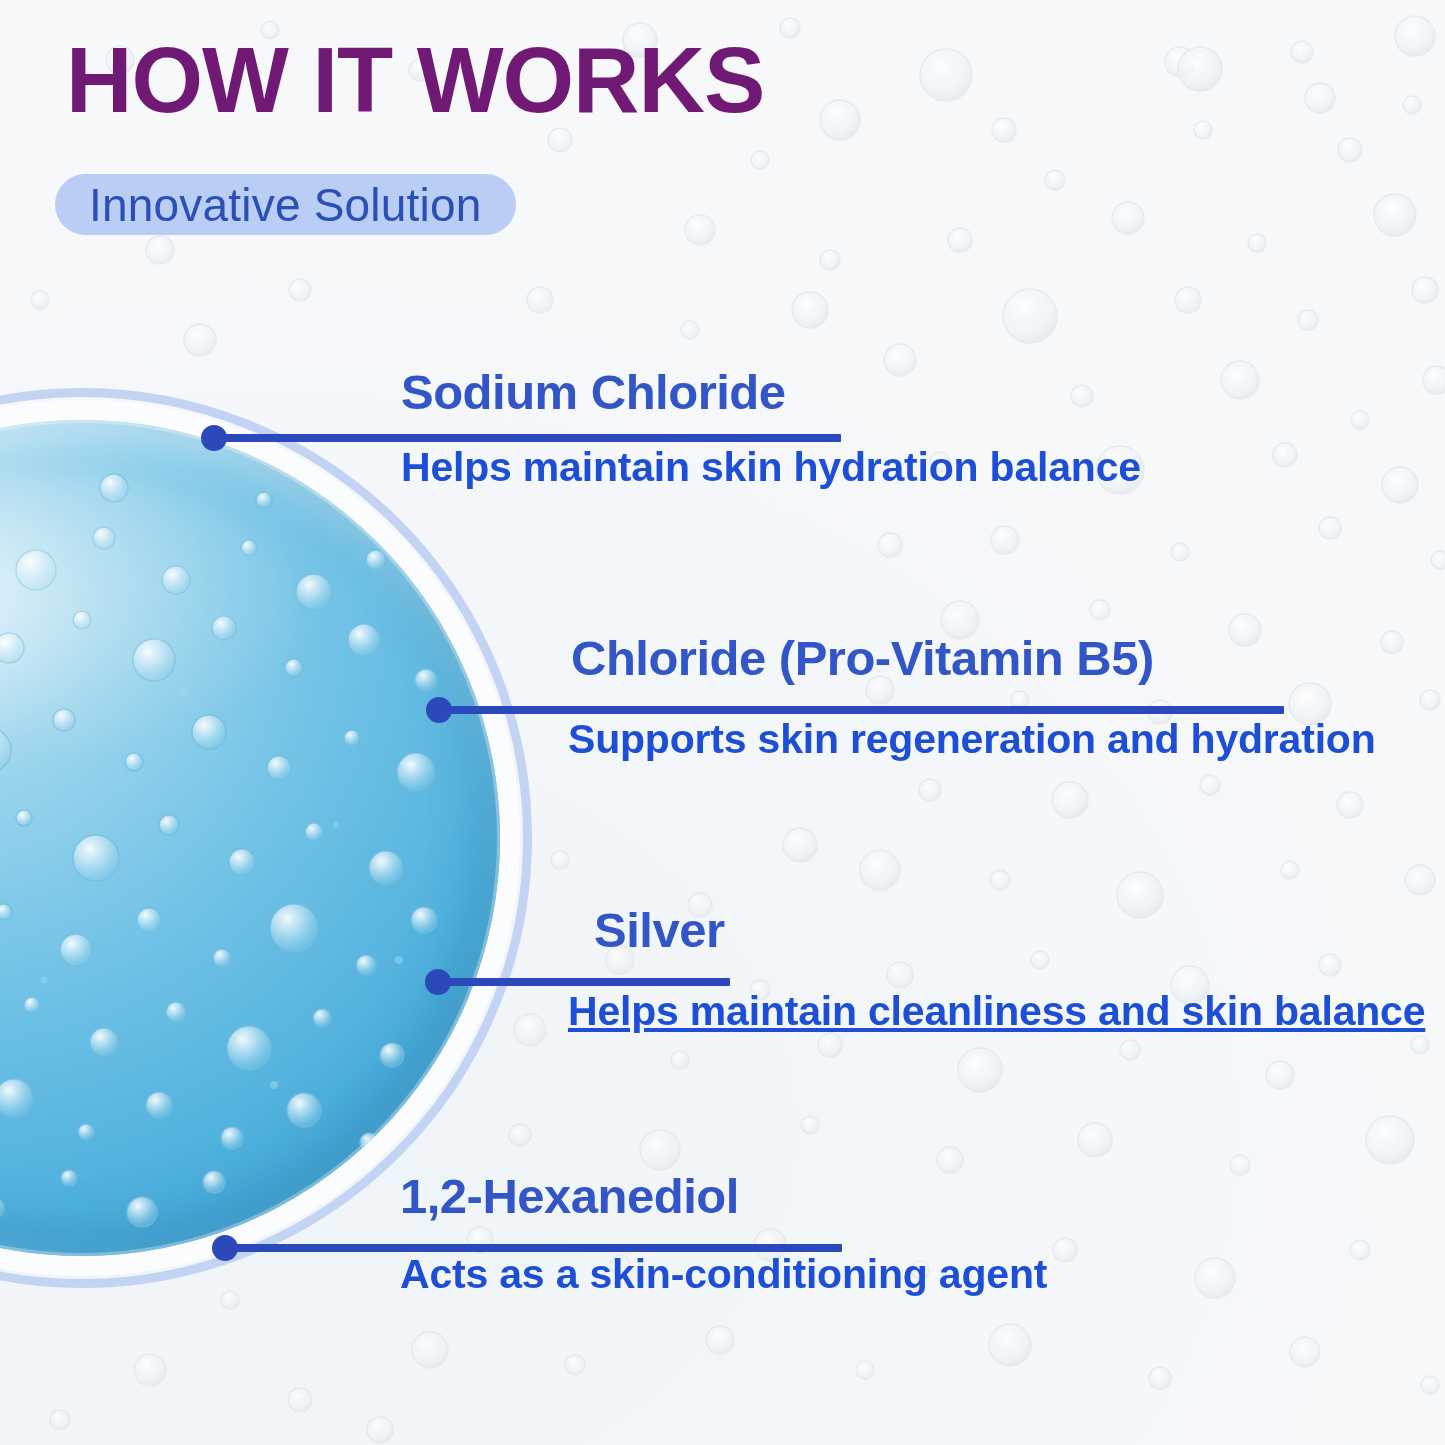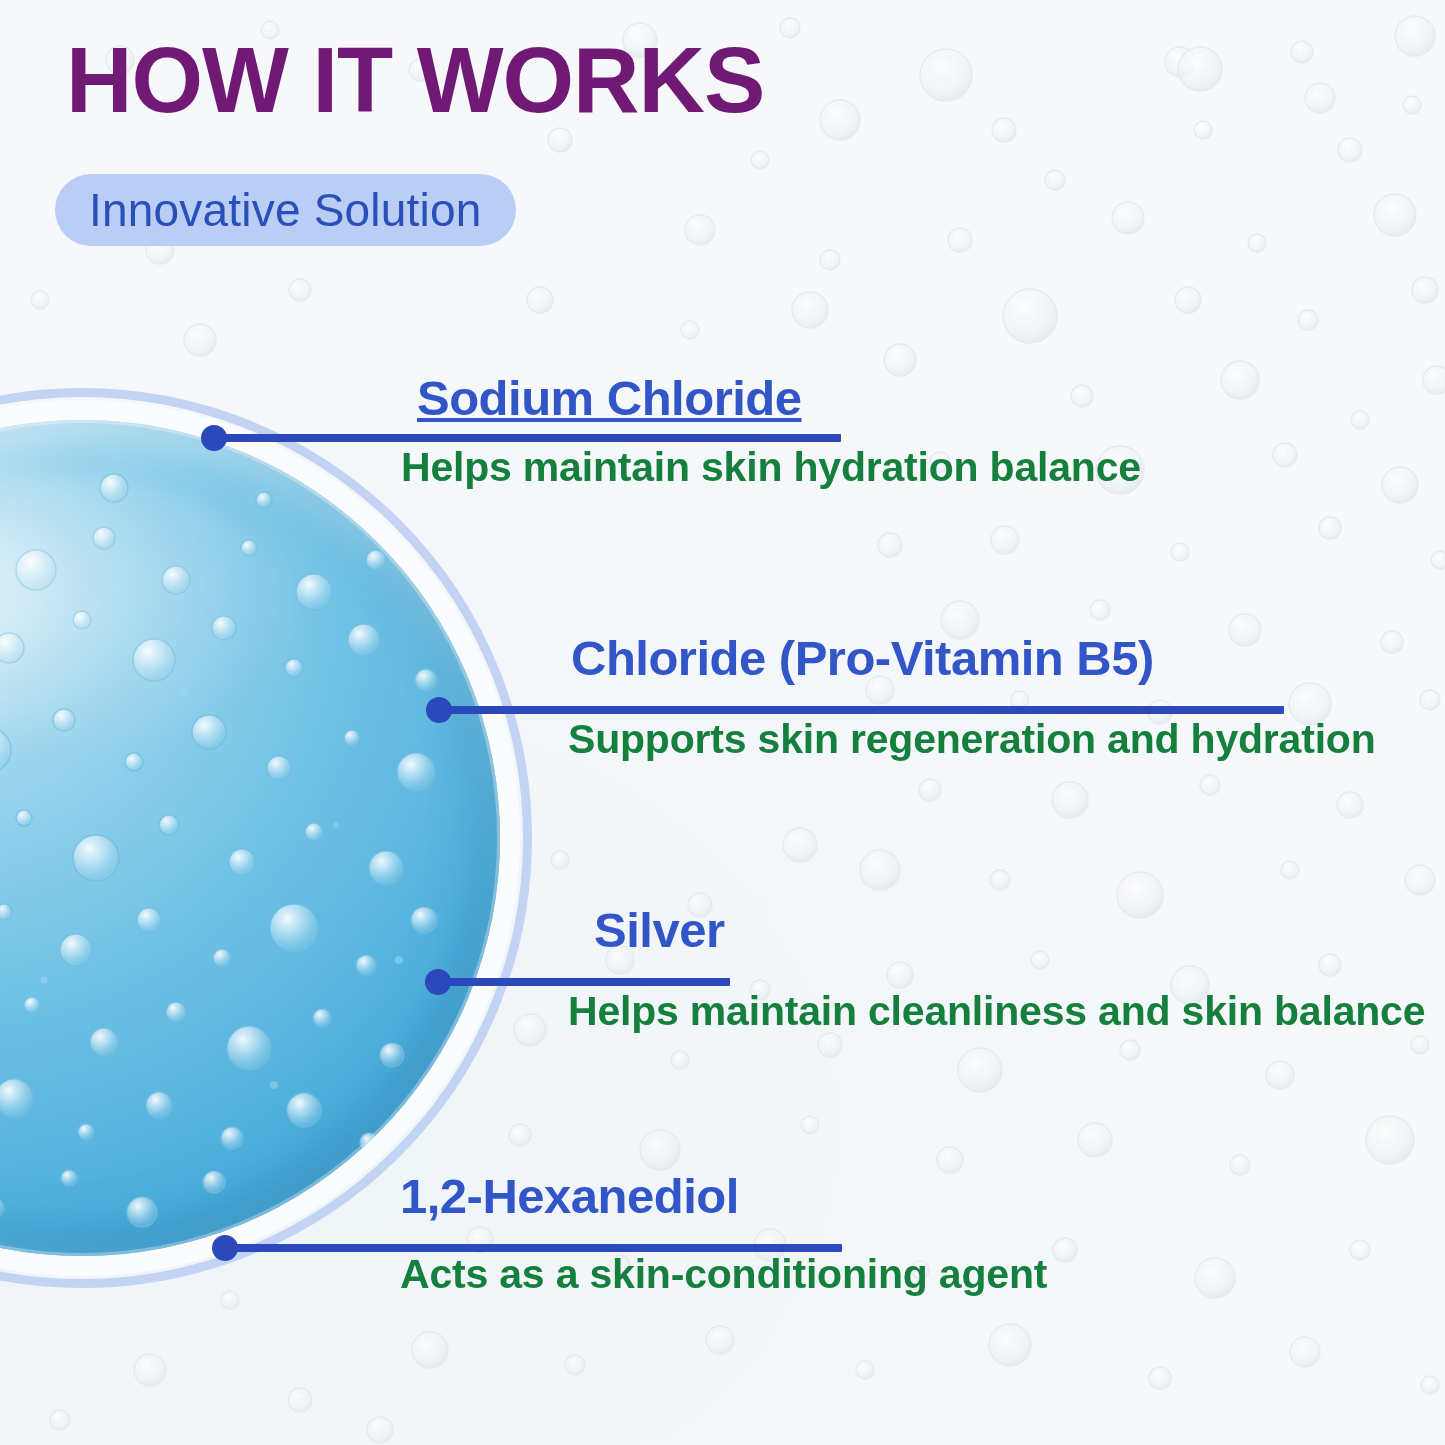--- a/index.html
+++ b/index.html
@@ -96,21 +96,21 @@
     line-height: 1.0;
     font-weight: 800;
     letter-spacing: -1px;
     color: #701a75;
     white-space: nowrap;
   }
   .badge {
     position: absolute;
     left: 55px;
     top: 174px;
-    height: 72px;
+    height: 61px;
     padding: 0 34px;
     display: flex;
     align-items: center;
     border-radius: 36px;
     background: #b9cdf5;
     color: #2a4fb8;
     font-size: 46px;
     font-weight: 400;
     letter-spacing: 0.2px;
     white-space: nowrap;
@@ -145,43 +145,43 @@
     color: #3256c8;
     white-space: nowrap;
     letter-spacing: -0.5px;
     line-height: 1.0;
   }
   .callout .desc {
     position: absolute;
     top: 100%;
     font-size: 41px;
     font-weight: 700;
-    color: #15803d;
+    color: #1d4ed8;
     white-space: nowrap;
     letter-spacing: -0.2px;
     line-height: 1.0;
   }
 
   
   #item-1 { left: 201px; top: 425px; width: 640px; }
   #item-1 .rule { width: 627px; }
-  #item-1 .ttl  { left: 216px; margin-bottom: 2px; text-decoration: underline; }
+  #item-1 .ttl  { left: 200px; margin-bottom: 8px; }
   #item-1 .desc { left: 200px; margin-top: 22px; }
 
   
   #item-2 { left: 426px; top: 697px; width: 858px; }
   #item-2 .rule { width: 845px; }
   #item-2 .ttl  { left: 145px; margin-bottom: 14px; }
   #item-2 .desc { left: 142px; margin-top: 22px; }
 
   
   #item-3 { left: 425px; top: 969px; width: 305px; }
   #item-3 .rule { width: 292px; }
   #item-3 .ttl  { left: 169px; margin-bottom: 14px; }
-  #item-3 .desc { left: 143px; margin-top: 22px; }
+  #item-3 .desc { left: 143px; margin-top: 22px; text-decoration: underline; }
 
   
   #item-4 { left: 212px; top: 1235px; width: 630px; }
   #item-4 .rule { width: 617px; }
   #item-4 .ttl  { left: 188px; margin-bottom: 14px; }
   #item-4 .desc { left: 188px; margin-top: 19px; }
 </style>
 </head>
 <body>
 

